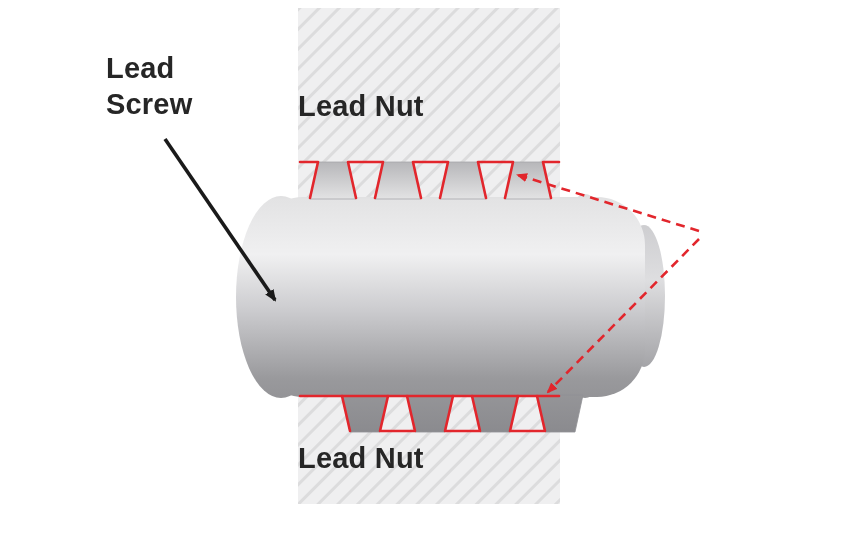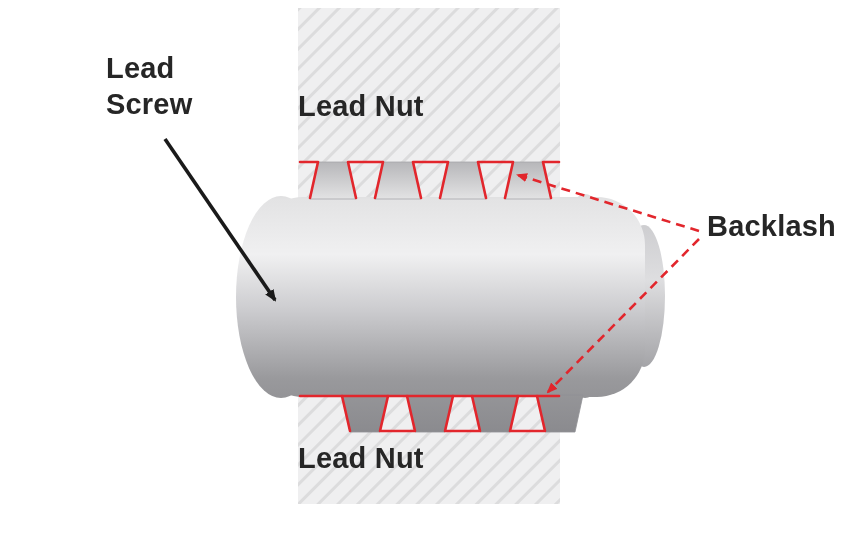--- a/index.html
+++ b/index.html
@@ -114,15 +114,14 @@
     </g>
   </svg>
 
   <div class="label pre" style="left:58px; top:50px;">Lead
 Screw</div>
 
   <div class="label centered" style="left:250px; top:88px; width:262px;">Lead Nut</div>
 
   <div class="label centered" style="left:250px; top:440px; width:262px;">Lead Nut</div>
 
-  <div class="label" style="left:659px; top:208px;">Backlash</div>
 
 </div>
 
 </body></html>

